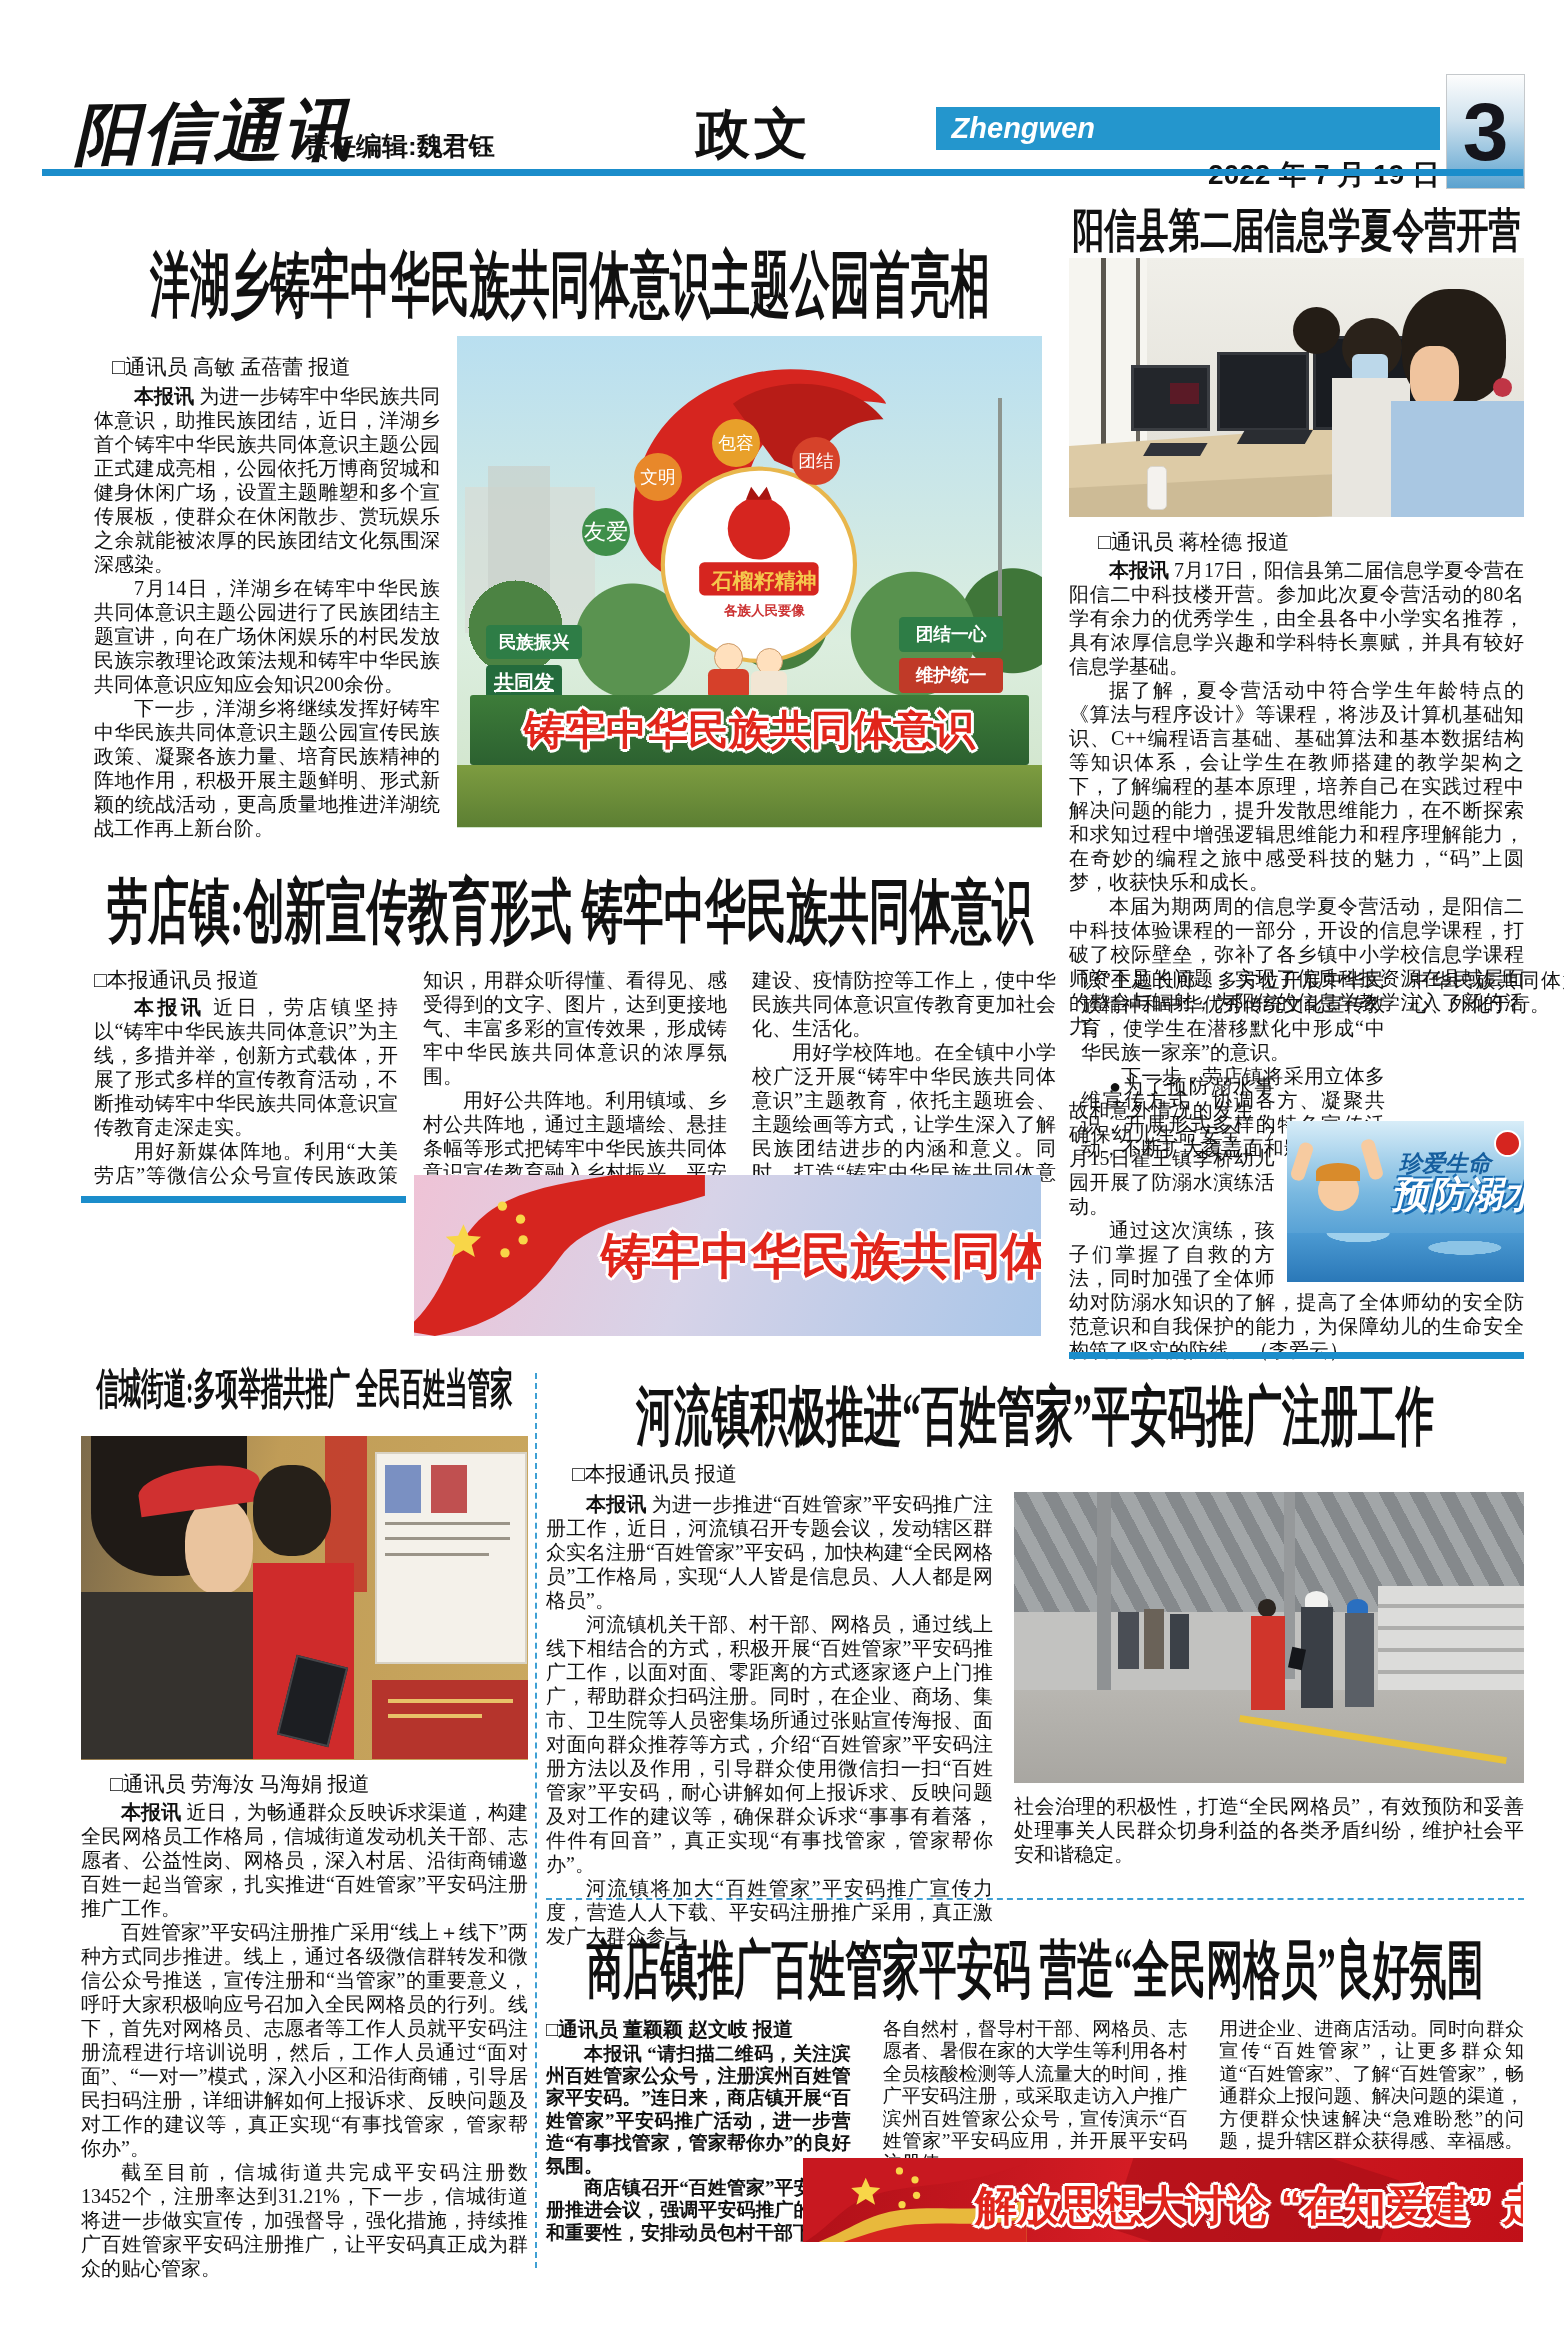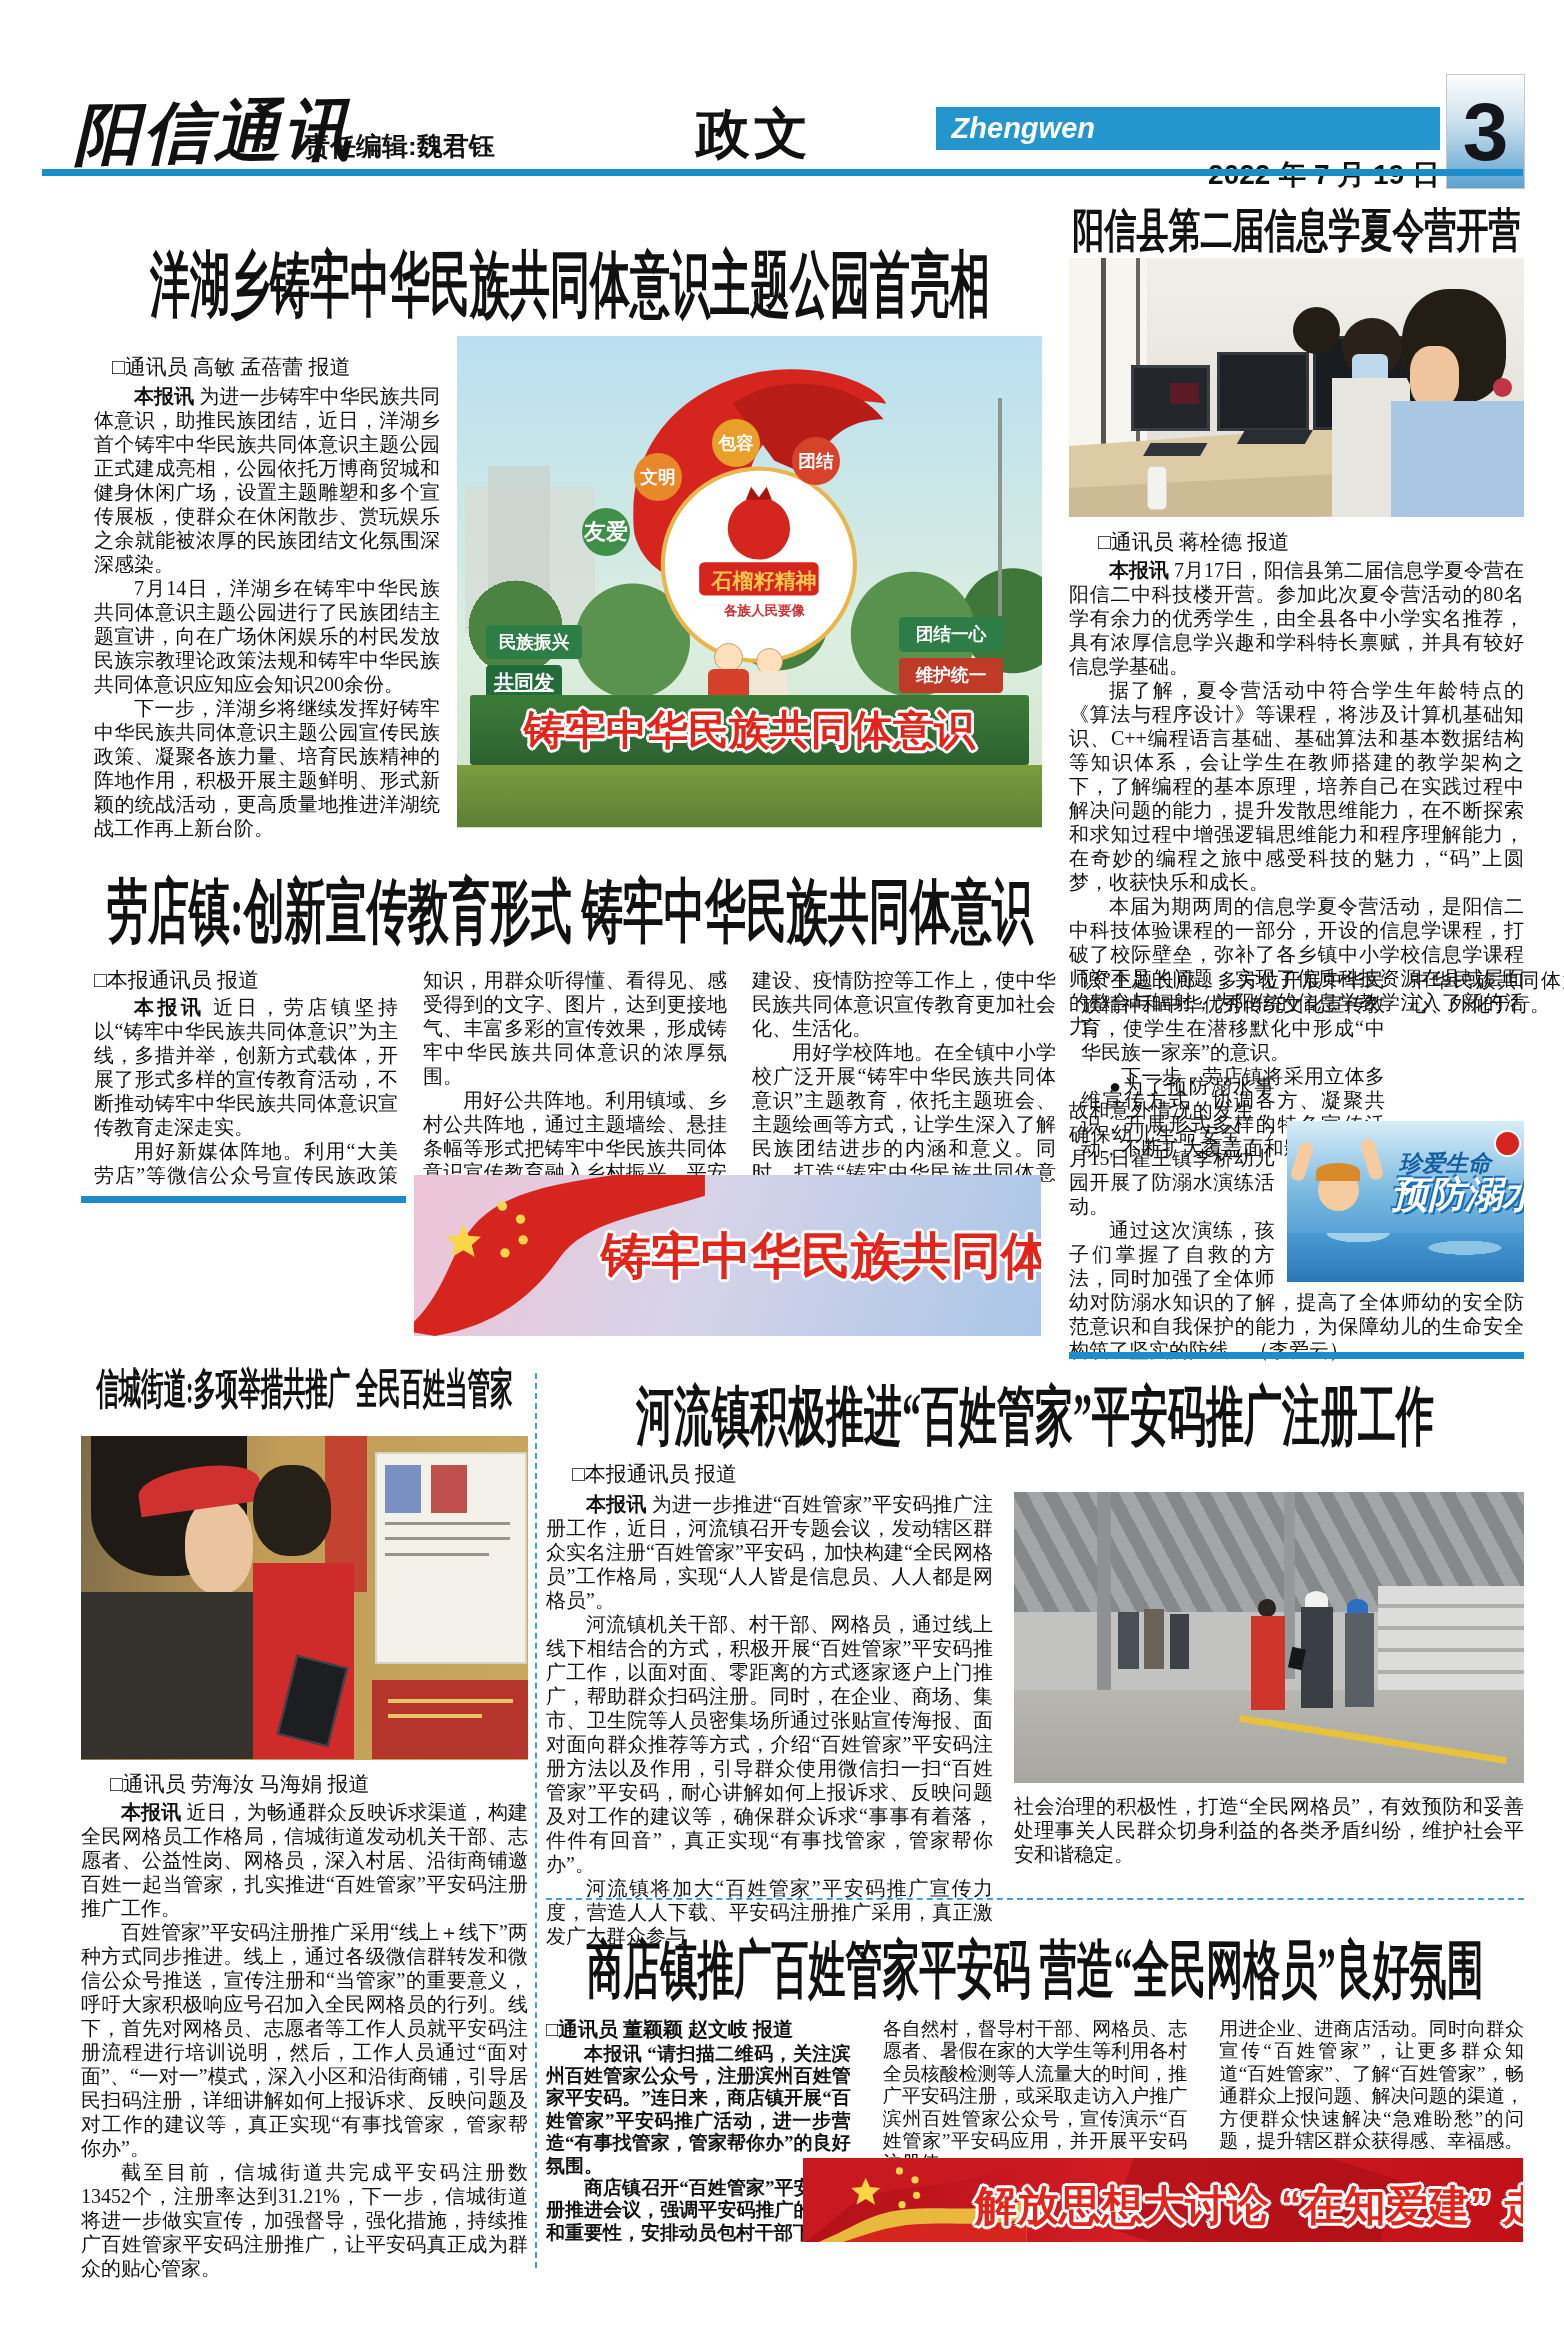--- a/index.html
+++ b/index.html
@@ -36,21 +36,21 @@
   
   .dash-v{border-left:2.6px dashed #3fa0d4;width:0;}
   .dash-h{border-top:2.6px dashed #3fa0d4;height:0;}
   
   .outline-red{color:#e1251b;font-weight:900;
     text-shadow:-3.1px 0 0 #fff,3.1px 0 0 #fff,0 -3.1px 0 #fff,0 3.1px 0 #fff,
                 -2.1px -2.1px 0 #fff,2.1px 2.1px 0 #fff,-2.1px 2.1px 0 #fff,2.1px -2.1px 0 #fff;}
   
   .park-photo{overflow:hidden;background:linear-gradient(#b9dff0,#dcEEdf 62%,#cfe3c8);}
   .ppark-board{position:absolute;color:#fff;font-weight:700;text-align:center;border-radius:4.2px;}
-  .badge{position:absolute;border-radius:50%;color:#fff;font-weight:700;display:flex;
+  .badge{position:absolute;border-radius:50%;color:#fff;font-weight:400;display:flex;
          align-items:center;justify-content:center;}
   
   .camp-photo{overflow:hidden;background:linear-gradient(#f0efe9,#e4e2da 70%,#d8d5cb);}
   
   .photo{overflow:hidden;position:absolute;}
 </style>
 </head>
 <body>
 
 <div class="abs masthead">阳信通讯</div>

